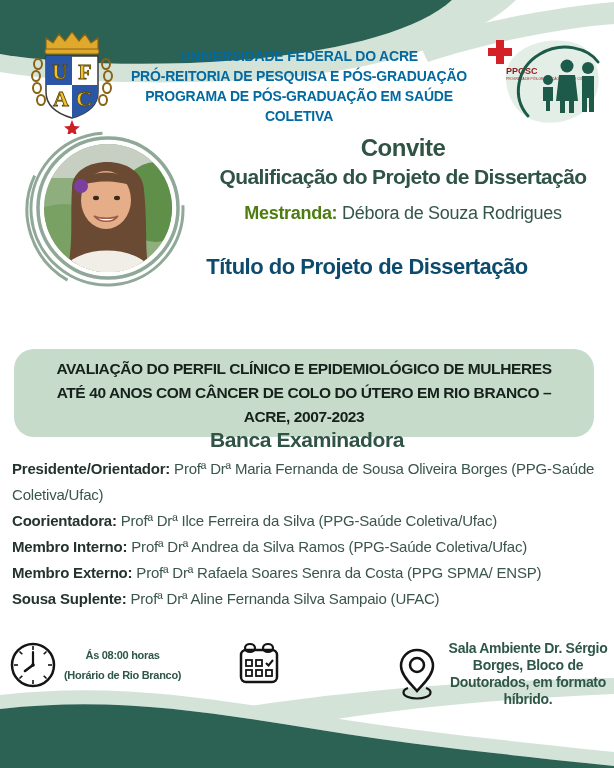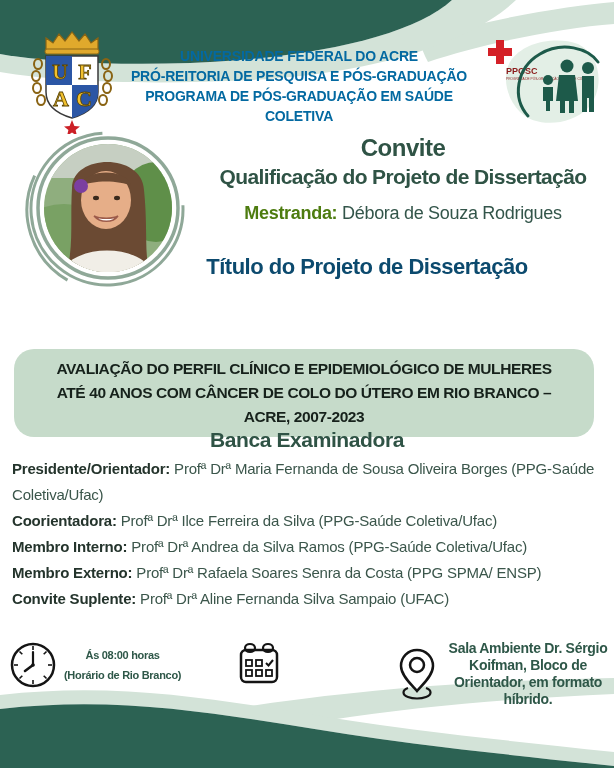--- a/index.html
+++ b/index.html
@@ -203,21 +203,21 @@
     </li>
     <li>
       <span class="lbl">Membro Interno:</span>
       <span>Profª Drª Andrea da Silva Ramos (PPG-Saúde Coletiva/Ufac)</span>
     </li>
     <li>
       <span class="lbl">Membro Externo:</span>
       <span>Profª Drª Rafaela Soares Senra da Costa (PPG SPMA/ ENSP)</span>
     </li>
     <li>
-      <span class="lbl">Convite Suplente:</span>
+      <span class="lbl">Sousa Suplente:</span>
       <span>Profª Drª Aline Fernanda Silva Sampaio (UFAC)</span>
     </li>
   </ul>
 
   <div class="footer">
 
     <div class="f-item f-time">
       <svg class="f-icon" width="50" height="50" viewBox="0 0 50 50">
         <circle cx="25" cy="25" r="21" fill="#ffffff" stroke="#141414" stroke-width="2.5"></circle>
         <g stroke="#141414" stroke-width="1.6">
@@ -255,18 +255,18 @@
         <path d="M30 23 l2.5 2.5 L37 20" fill="none" stroke="#141414" stroke-width="2"></path>
       </svg>
     </div>
 
     <div class="f-item f-loc">
       <svg class="f-icon" width="46" height="56" viewBox="0 0 46 56">
         <path d="M23 4 C32 4 39 11 39 20 C39 30 27 40 23 45 C19 40 7 30 7 20 C7 11 14 4 23 4 Z" fill="#ffffff" stroke="#141414" stroke-width="2.5"></path>
         <circle cx="23" cy="19" r="7" fill="none" stroke="#141414" stroke-width="2.5"></circle>
         <path d="M14 42 C8 44 8 49 14 51 C19 53 27 53 32 51 C38 49 38 44 32 42" fill="none" stroke="#141414" stroke-width="2.2"></path>
       </svg>
-      <div class="f-text">Sala Ambiente Dr. Sérgio Koifman, Bloco de Orientador, em formato híbrido.</div>
+      <div class="f-text">Sala Ambiente Dr. Sérgio Borges, Bloco de Doutorados, em formato híbrido.</div>
     </div>
 
   </div>
 
 </div>
 
 </body></html>

